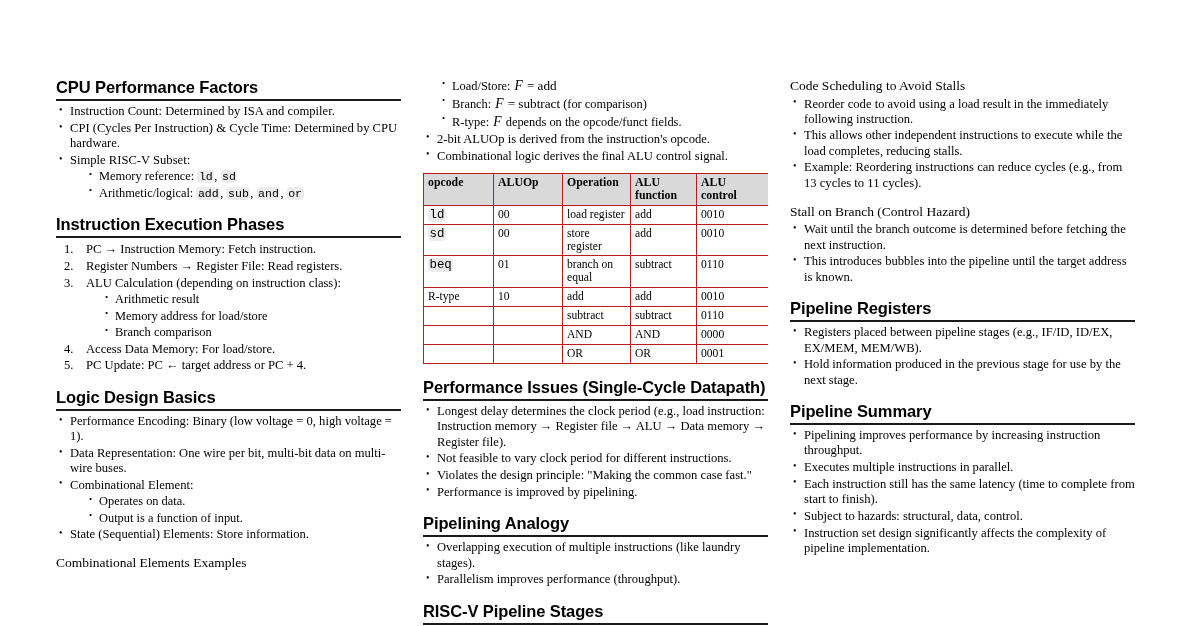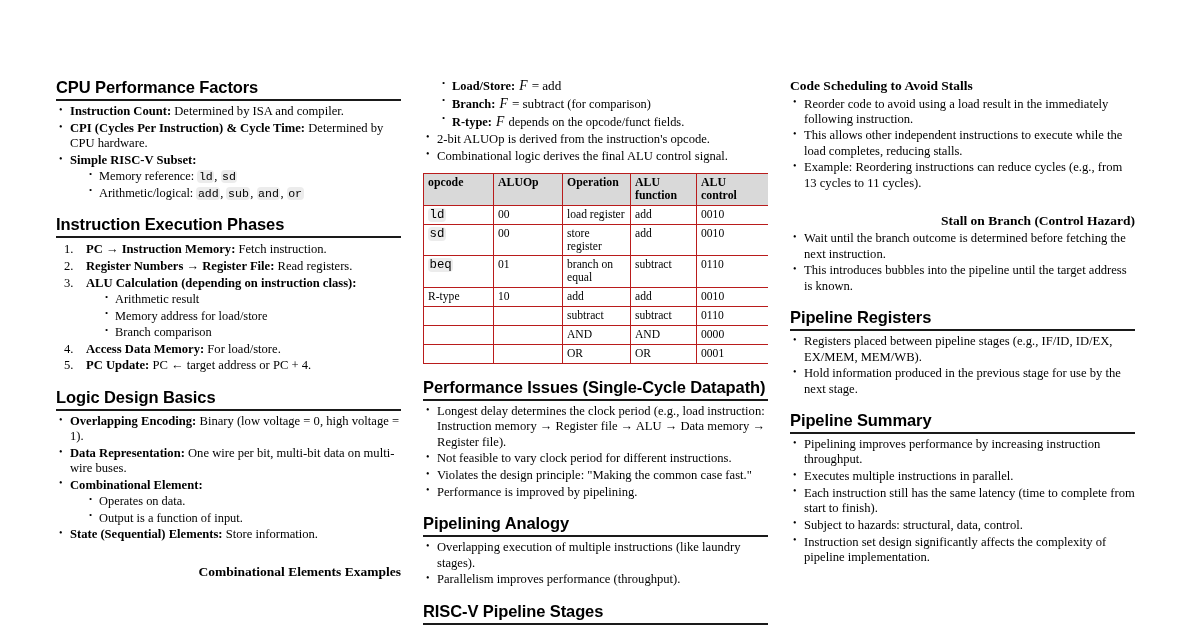--- a/index.html
+++ b/index.html
@@ -46,27 +46,27 @@
     line-height: 1.12;
     margin: 0 0 2px 0;
     padding: 0 0 3px 0;
     border-bottom: 2px solid #1a1a1a;
     letter-spacing: -0.1px;
   }
   h2.sec.tight { margin-top: 14px; }
 
   h3.sub {
     font-family: "Liberation Serif", "DejaVu Serif", serif;
-    font-weight: bold;
+    font-weight: normal;
     font-size: 13.5px;
     line-height: 1.15;
     margin: 0 0 1px 0;
     padding: 0;
   }
-  h3.sub.gap { margin-top: 22px; text-align: right; }
+  h3.sub.gap { margin-top: 13px; }
 
   ul, ol {
     margin: 3px 0 0 0;
     padding: 0 0 0 0;
     list-style: none;
   }
   li {
     font-size: 12.6px;
     line-height: 1.21;
     margin: 0 0 1.5px 0;
@@ -105,21 +105,21 @@
     padding-left: 26px;
   }
   ol.num > li::before {
     content: counter(nitem) ".";
     position: absolute;
     left: 4px;
     top: 0;
     font-size: 12.6px;
   }
 
-  b, strong { font-weight: bold; margin-top: 34px; }
+  b, strong { font-weight: normal; margin-top: 34px; }
 
   code, .code {
     font-family: "Liberation Mono", "DejaVu Sans Mono", monospace;
     font-size: 11.6px;
     background: #ececec;
     padding: 0 1.5px;
     border-radius: 4px;
   }
 
   .mi {
@@ -199,21 +199,21 @@
             <li><span>Memory address for load/store</span></li>
             <li><span>Branch comparison</span></li>
           </ul>
         </li>
         <li><b>Access Data Memory:</b><span> For load/store.</span></li>
         <li><b>PC Update:</b><span> PC ← target address or PC + 4.</span></li>
       </ol>
 
       <h2 class="sec tight">Logic Design Basics</h2>
       <ul>
-        <li><b>Overlapping Encoding:</b><span> Binary (low voltage = 0, high voltage = 1).</span></li>
+        <li><b>Performance Encoding:</b><span> Binary (low voltage = 0, high voltage = 1).</span></li>
         <li><b>Data Representation:</b><span> One wire per bit, multi-bit data on multi-wire buses.</span></li>
         <li><b>Combinational Element:</b>
           <ul class="lvl2">
             <li><span>Operates on data.</span></li>
             <li><span>Output is a function of input.</span></li>
           </ul>
         </li>
         <li><b>State (Sequential) Elements:</b><span> Store information.</span></li>
       </ul>
 

